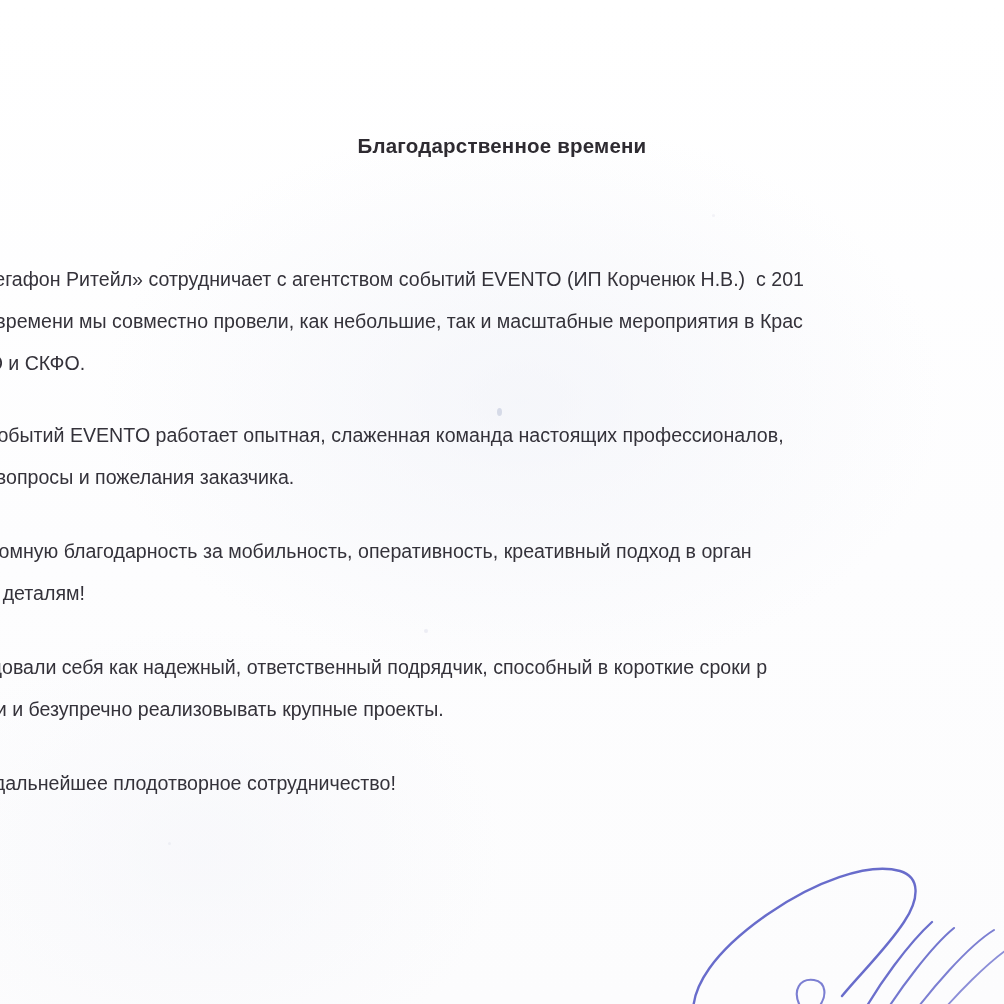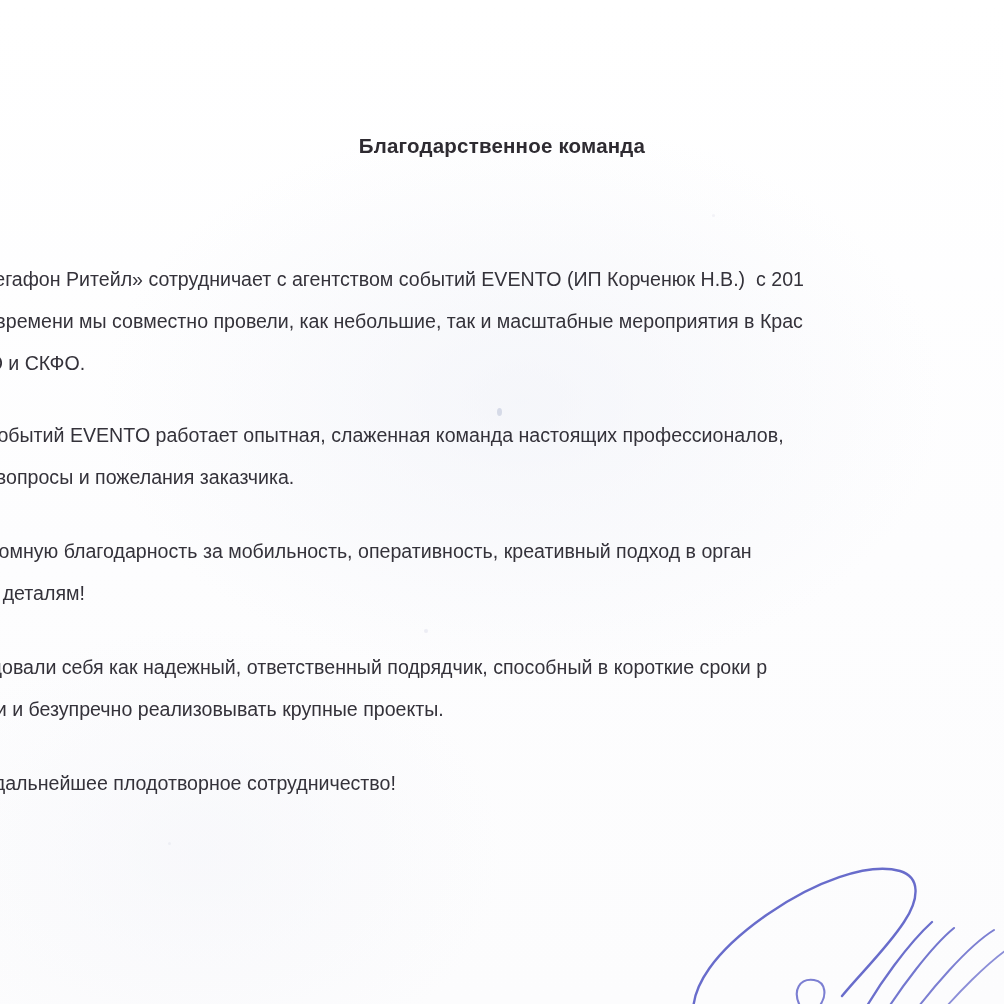--- a/index.html
+++ b/index.html
@@ -99,21 +99,21 @@
 <body>
 
 <div class="page">
 
   <div class="paper-tint"></div>
   <div class="speck s1"></div>
   <div class="speck s2"></div>
   <div class="speck s3"></div>
   <div class="speck s4"></div>
 
-  <div class="doc-title">Благодарственное команда</div>
+  <div class="doc-title">Благодарственное времени</div>
 
   <div class="body-block">
     <p class="para p1">мпания «Мегафон Ритейл» сотрудничает с агентством событий EVENTO (ИП Корченюк Н.В.)  с 201
 ении этого времени мы совместно провели, как небольшие, так и масштабные мероприятия в Крас
 родах ЮФО и СКФО.</p>
     <p class="para p2">агентстве событий EVENTO работает опытная, слаженная команда настоящих профессионалов,
 дая на все вопросы и пожелания заказчика.</p>
     <p class="para p3">ражаем огромную благодарность за мобильность, оперативность, креативный подход в орган
 внимание к деталям!</p>
     <p class="para p4">зарекомендовали себя как надежный, ответственный подрядчик, способный в короткие сроки р

